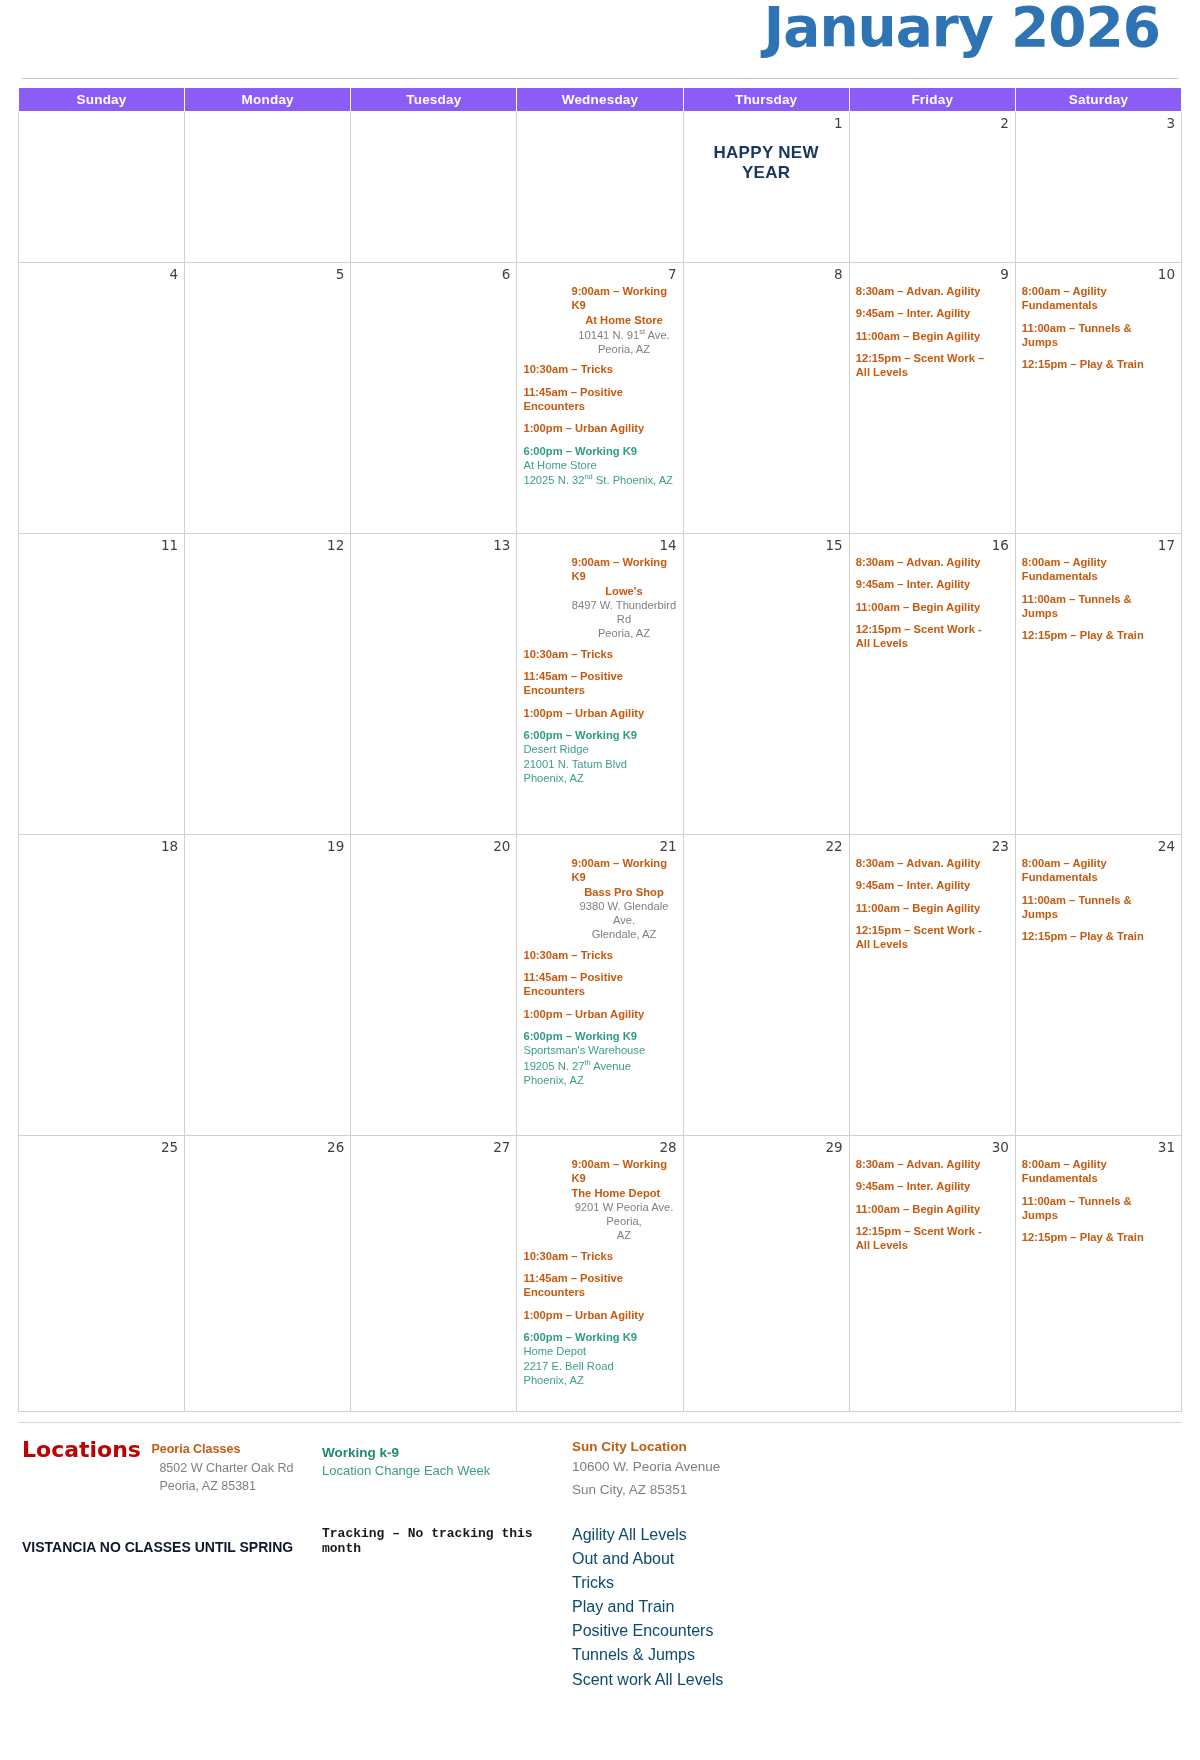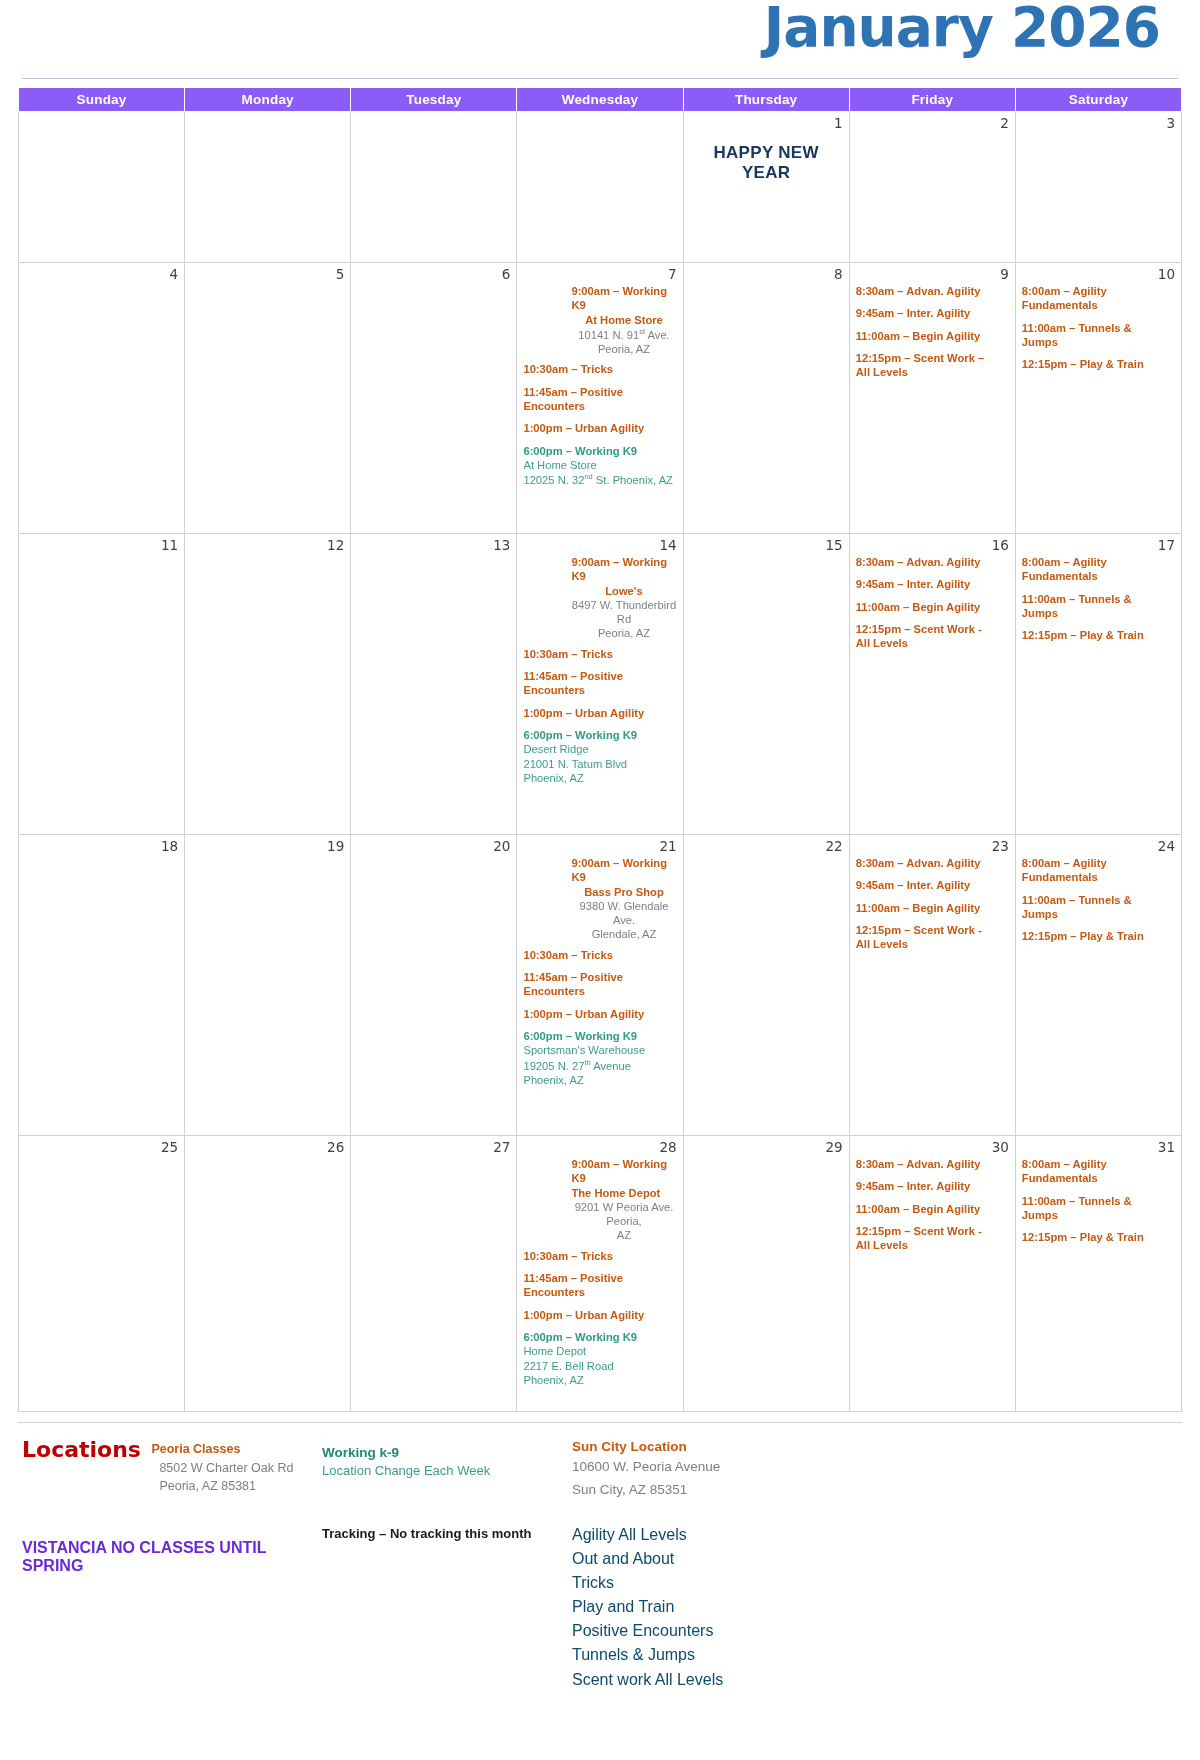--- a/index.html
+++ b/index.html
@@ -133,41 +133,42 @@
     font-size: 12.5px;
   }
   .peoria-addr {
     color: #7F7F7F;
     font-size: 12.5px;
     line-height: 1.45;
     margin-top: 2px;
     padding-left: 8px;
   }
   .vistancia {
-    color: #6d28d9;
-    font-weight: bold;
-    font-size: 16px;
+    color: #0f172a;
+    font-weight: bold;
+    font-size: 14px;
     margin-top: 44px;
   }
   .wk9-title {
     color: #1F8A70;
     font-weight: bold;
     font-size: 13.5px;
     margin-top: 6px;
   }
   .wk9-sub {
     color: #3C9D8A;
     font-size: 13px;
     margin-top: 3px;
   }
   .tracking {
     color: #1a1a1a;
     font-weight: bold;
     font-size: 13px;
     margin-top: 48px;
+    font-family: Liberation Mono, monospace;
   }
   .suncity-title {
     color: #C55A11;
     font-weight: bold;
     font-size: 13.5px;
   }
   .suncity-addr {
     color: #7F7F7F;
     font-size: 13.5px;
     line-height: 1.5;

